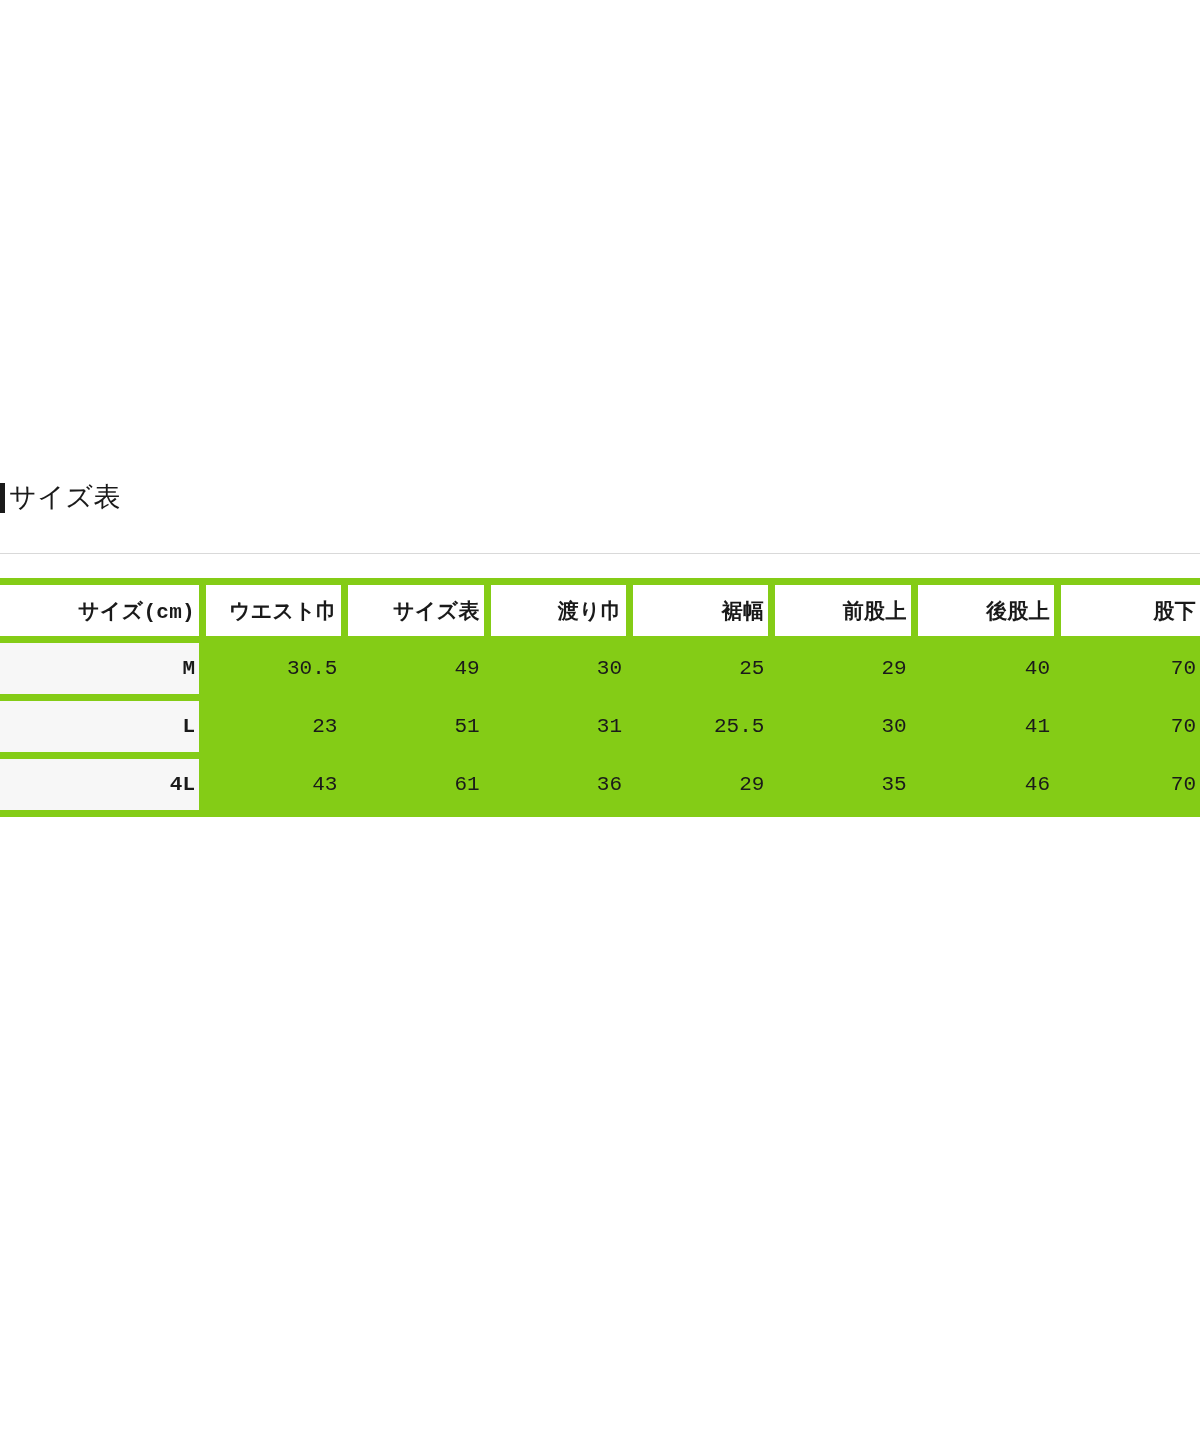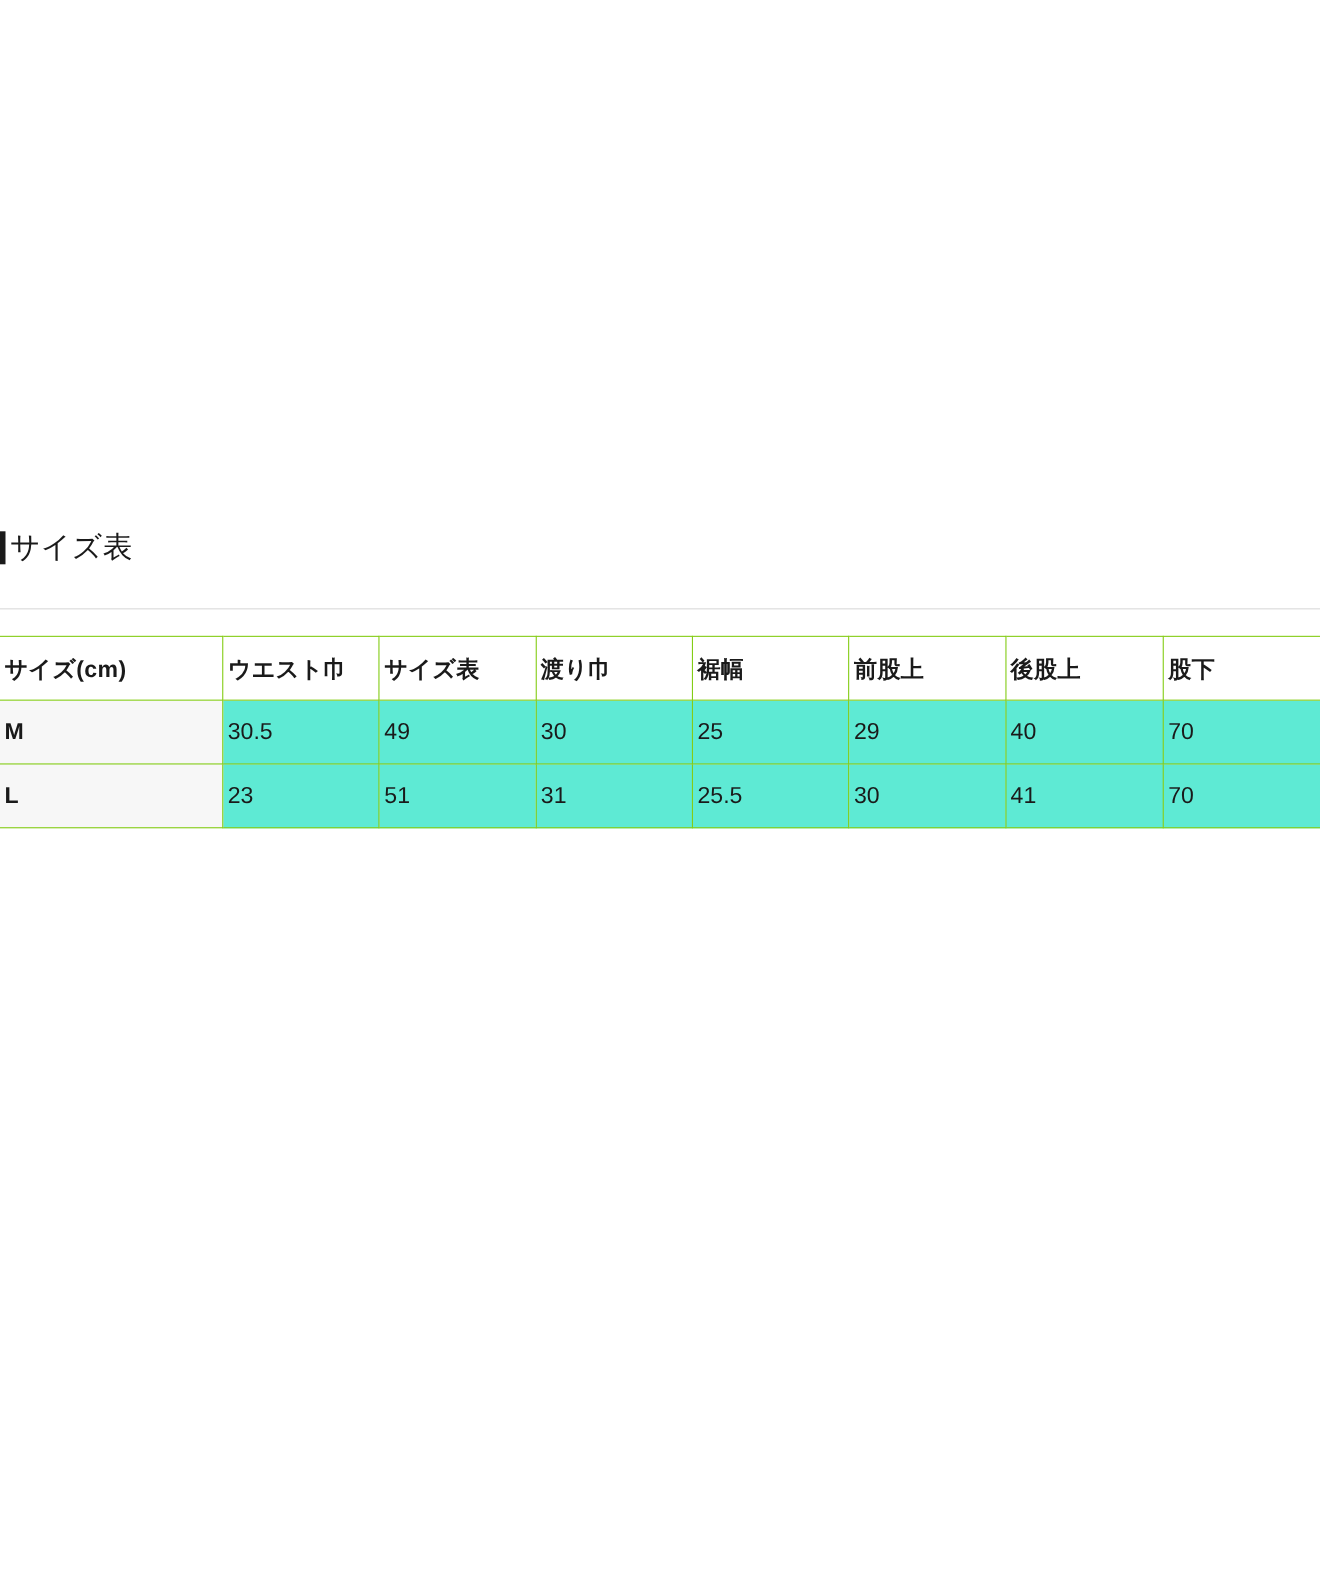--- a/index.html
+++ b/index.html
@@ -57,44 +57,45 @@
     top: 578px;
     width: 1200px;
   }
   table.size-table {
     border-collapse: collapse;
     width: 1200px;
     table-layout: fixed;
   }
   table.size-table th,
   table.size-table td {
-    border: 1px solid #84cc16;
+    border: 7px solid #84cc16;
     height: 58px;
     font-size: 21px;
-    text-align: left;
+    text-align: right;
     vertical-align: middle;
     padding: 0 4px;
     box-sizing: border-box;
+    font-family: Liberation Mono, monospace;
   }
   table.size-table thead th {
     font-weight: bold;
     background: #ffffff;
     color: #1a1a1a;
     font-size: 21px;
     letter-spacing: 0.3px;
   }
   table.size-table tbody th {
     font-weight: bold;
     background: #f7f7f7;
     color: #1a1a1a;
     font-size: 21px;
   }
   table.size-table tbody td {
     font-weight: 400;
-    background: #5eead4;
+    background: #84cc16;
     color: #1a1a1a;
     font-size: 21px;
   }
   table.size-table th:first-child,
   table.size-table td:first-child {
     border-left: none;
   }
   table.size-table th:last-child,
   table.size-table td:last-child {
     border-right: none;
@@ -151,17 +152,27 @@
         <tr>
           <th>L</th>
           <td>23</td>
           <td>51</td>
           <td>31</td>
           <td>25.5</td>
           <td>30</td>
           <td>41</td>
           <td>70</td>
         </tr>
+        <tr>
+          <th>4L</th>
+          <td>43</td>
+          <td>61</td>
+          <td>36</td>
+          <td>29</td>
+          <td>35</td>
+          <td>46</td>
+          <td>70</td>
+        </tr>
       </tbody>
     </table>
   </div>
 
 </div>
 
 </body></html>

